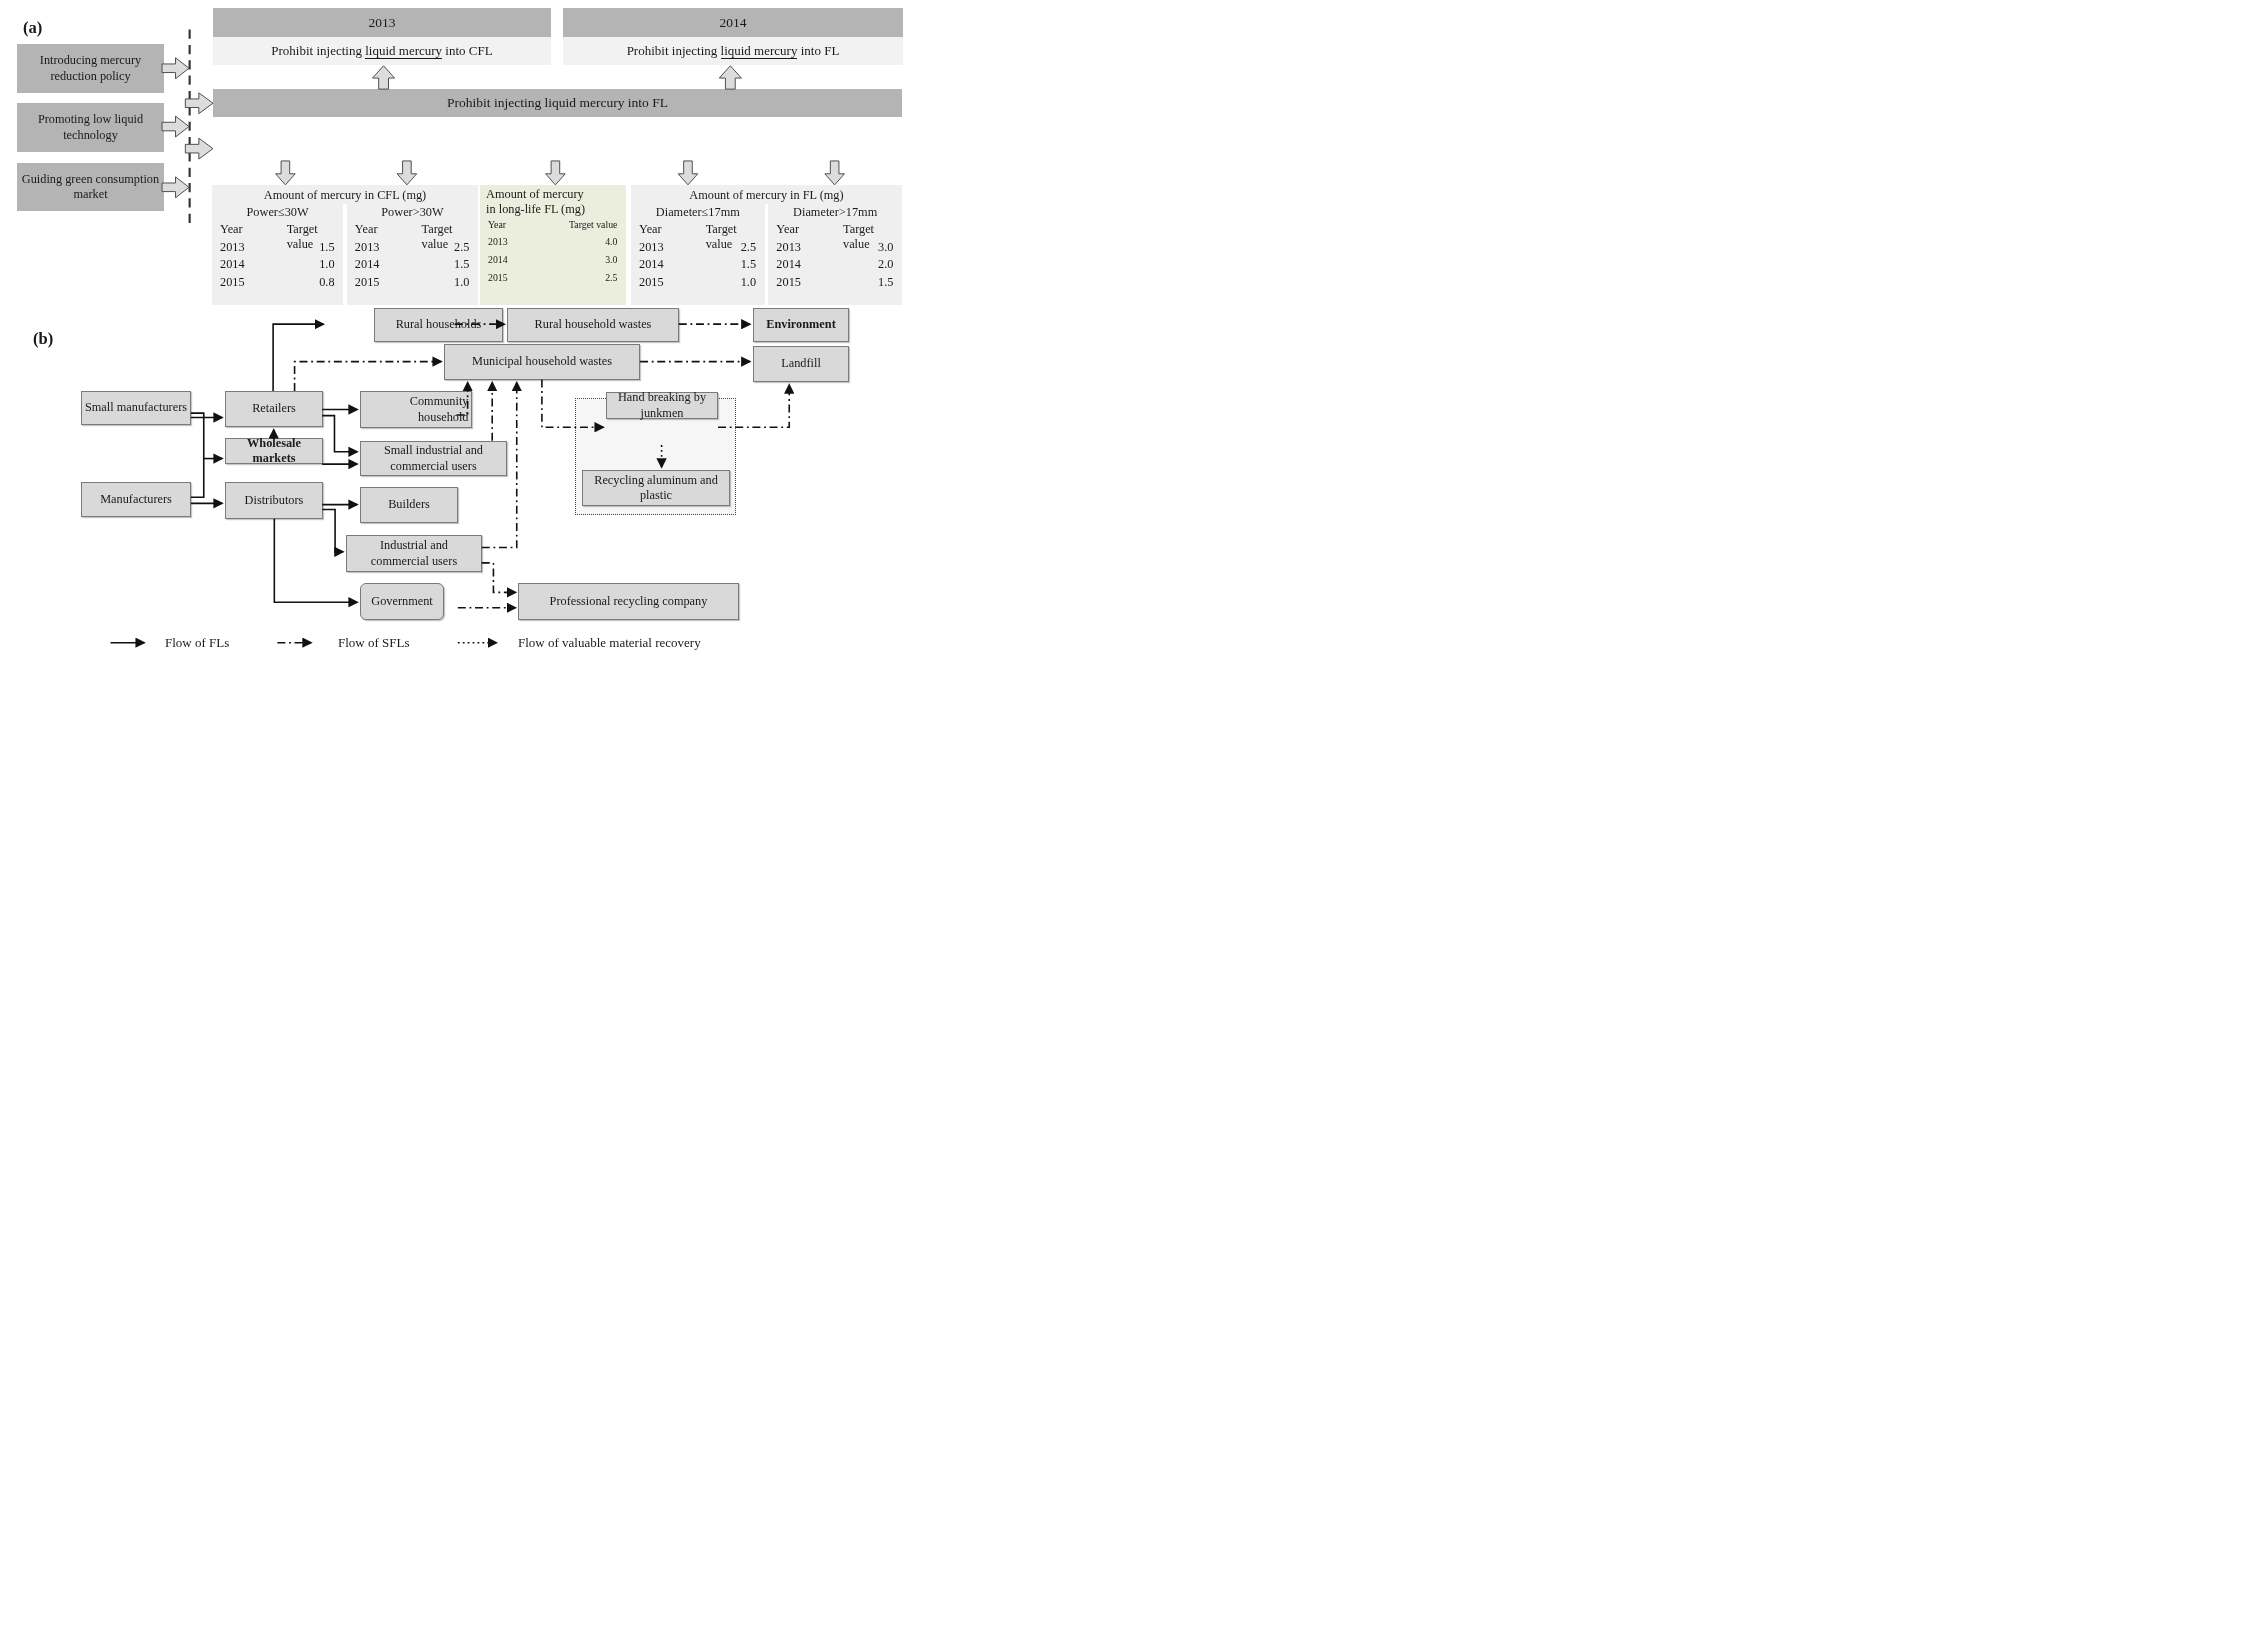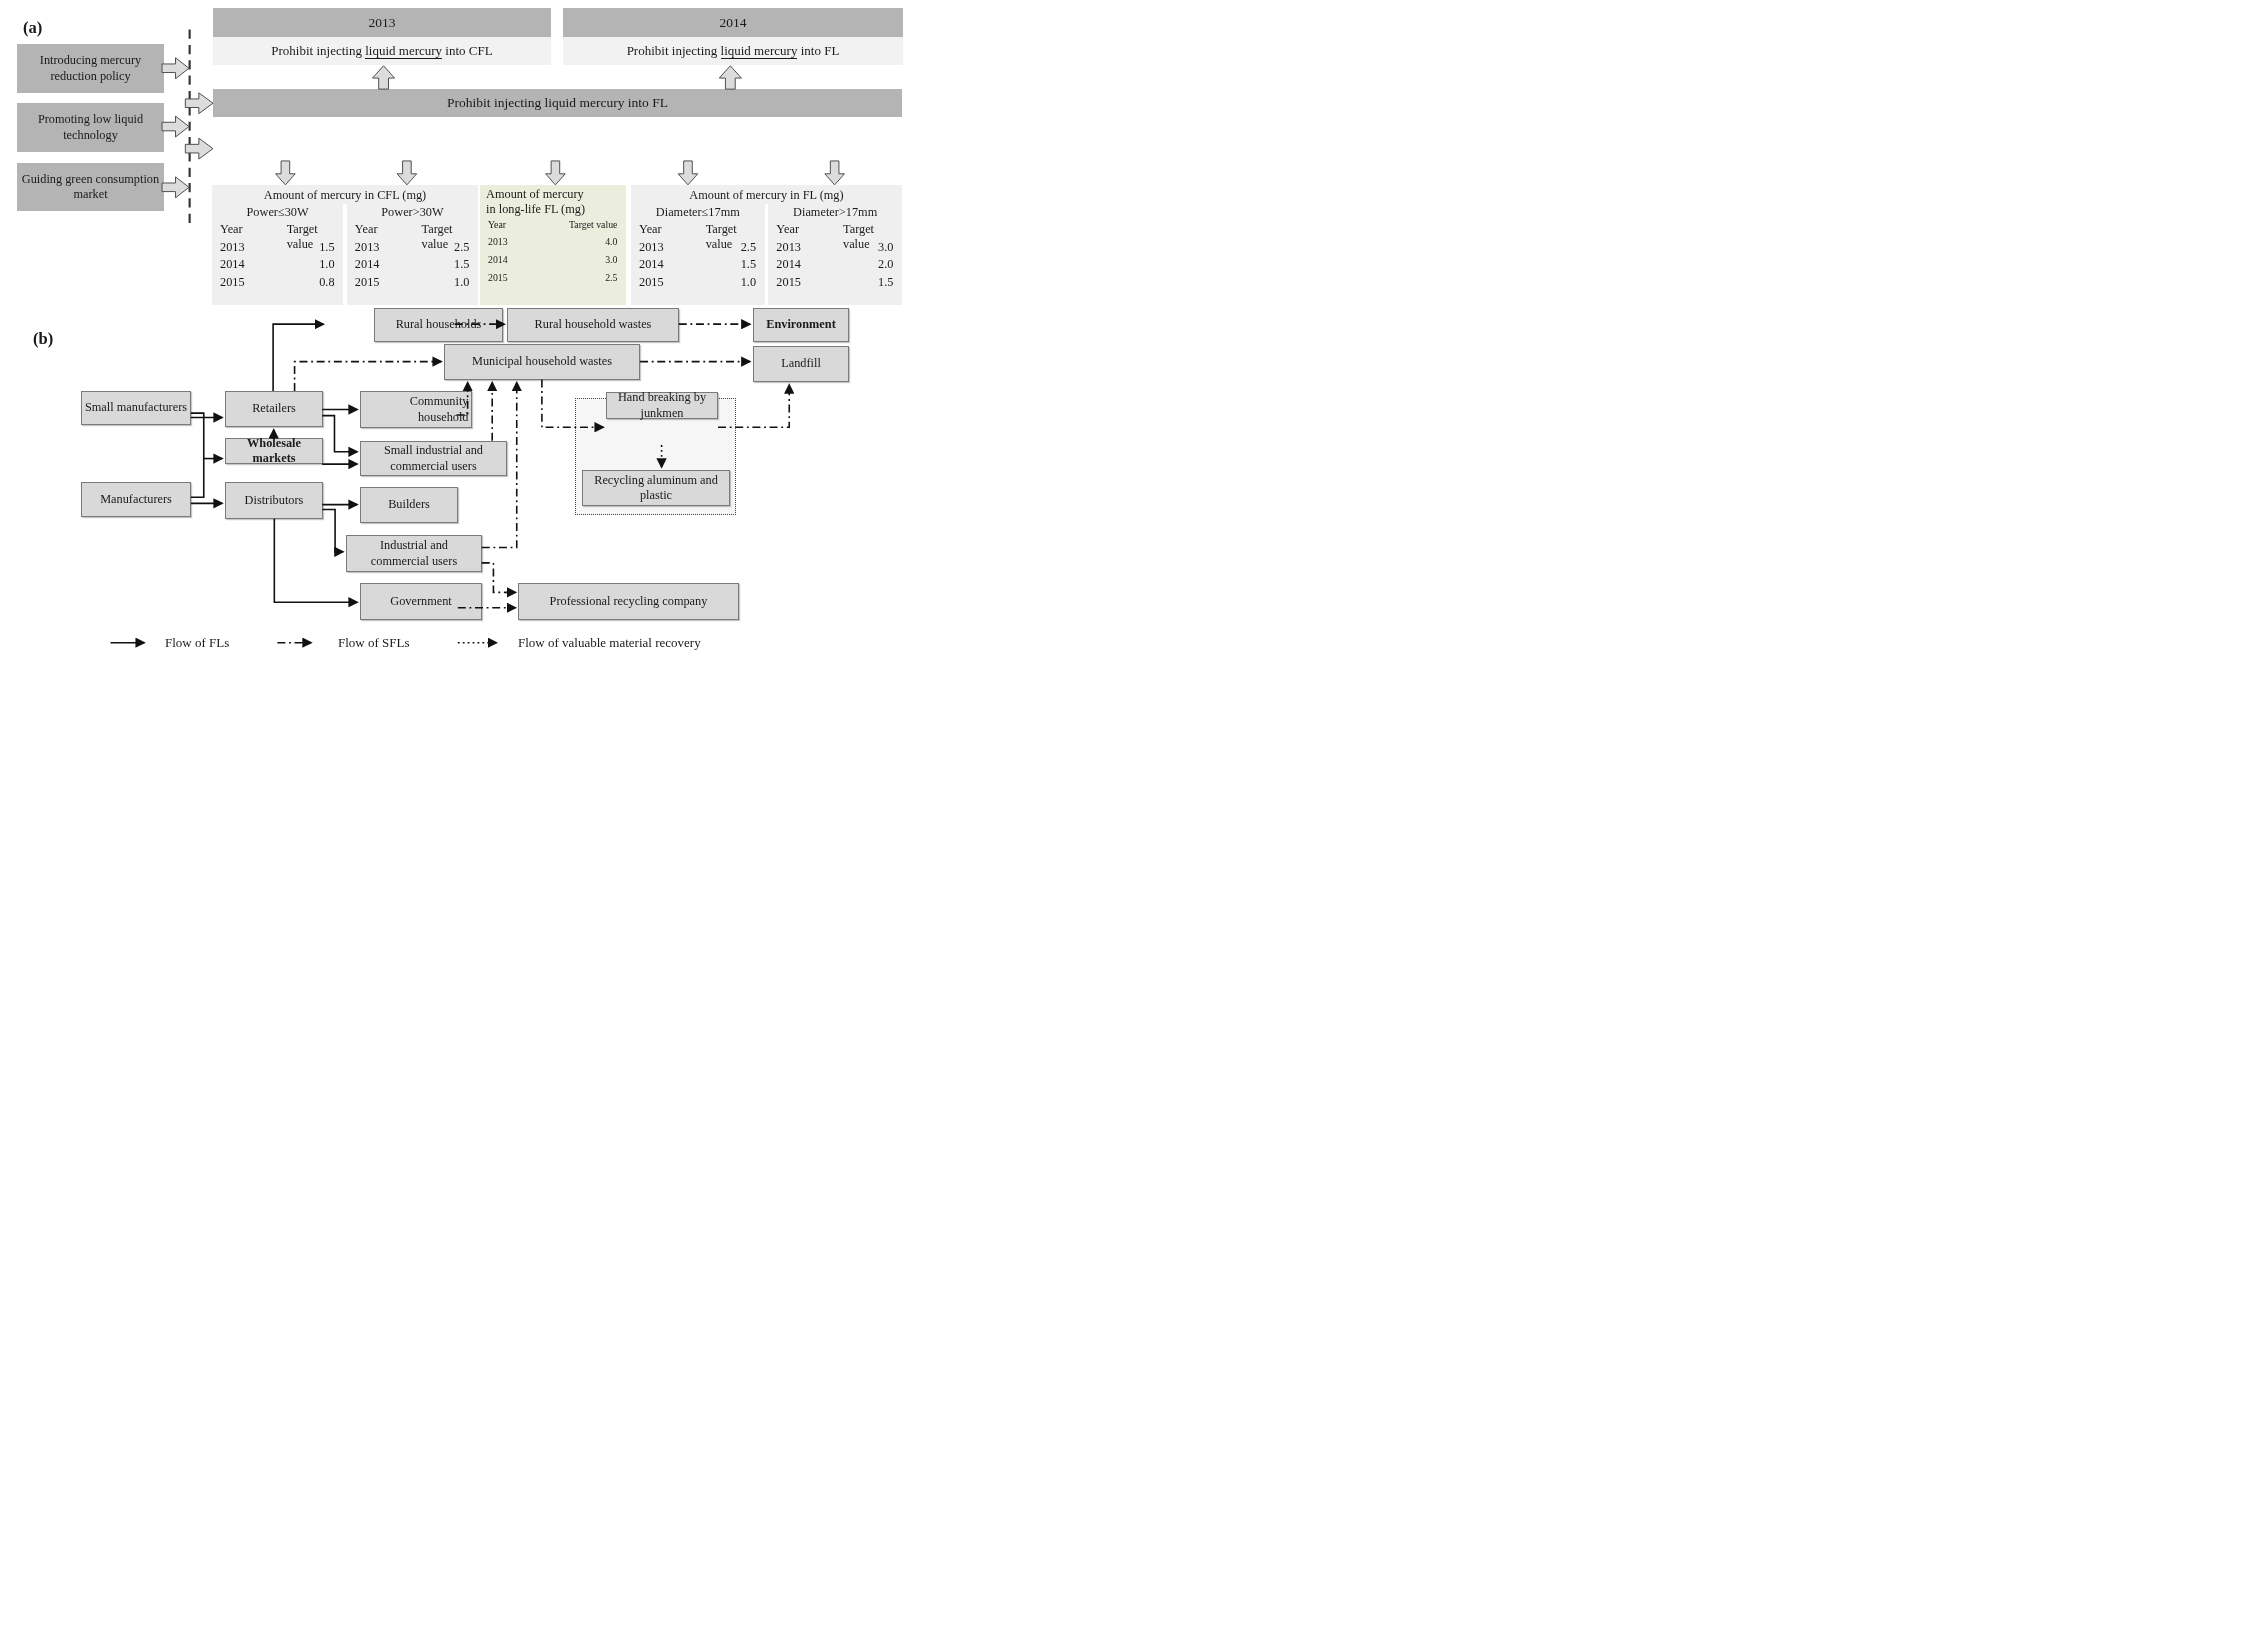--- a/index.html
+++ b/index.html
@@ -215,21 +215,21 @@
     </div>
   <div class="abs node" style="left:225px;top:482px;width:98px;height:37px;">
       <span>Distributors</span>
     </div>
   <div class="abs node" style="left:360px;top:487px;width:98px;height:36px;">
       <span>Builders</span>
     </div>
   <div class="abs node" style="left:346px;top:535px;width:136px;height:37px;">
       <span>Industrial and commercial users</span>
     </div>
-  <div class="abs node" style="left:360px;top:583px;width:122px;height:37px;">
+  <div class="abs node" style="left:360px;top:583px;width:84px;height:37px;border-radius:6px;">
       <span>Government</span>
     </div>
   <div class="abs node" style="left:518px;top:583px;width:221px;height:37px;">
       <span>Professional recycling company</span>
     </div>
   <div class="abs node" style="left:606px;top:392px;width:112px;height:27px;">
       <span>Hand breaking by junkmen</span>
     </div>
   <div class="abs node" style="left:582px;top:470px;width:148px;height:36px;">
       <span>Recycling aluminum and plastic</span>

